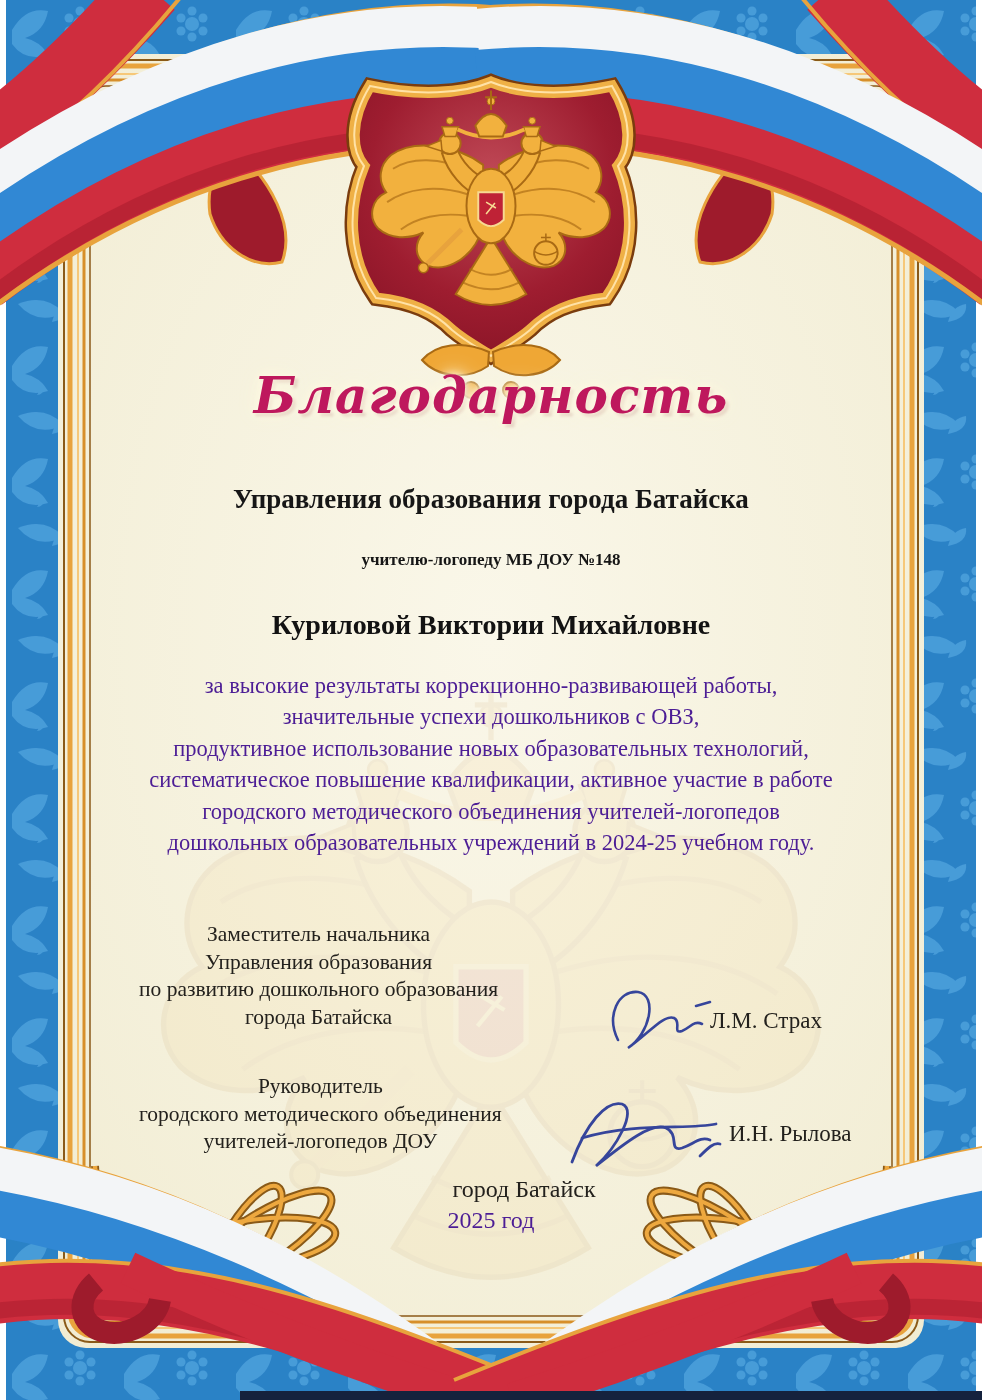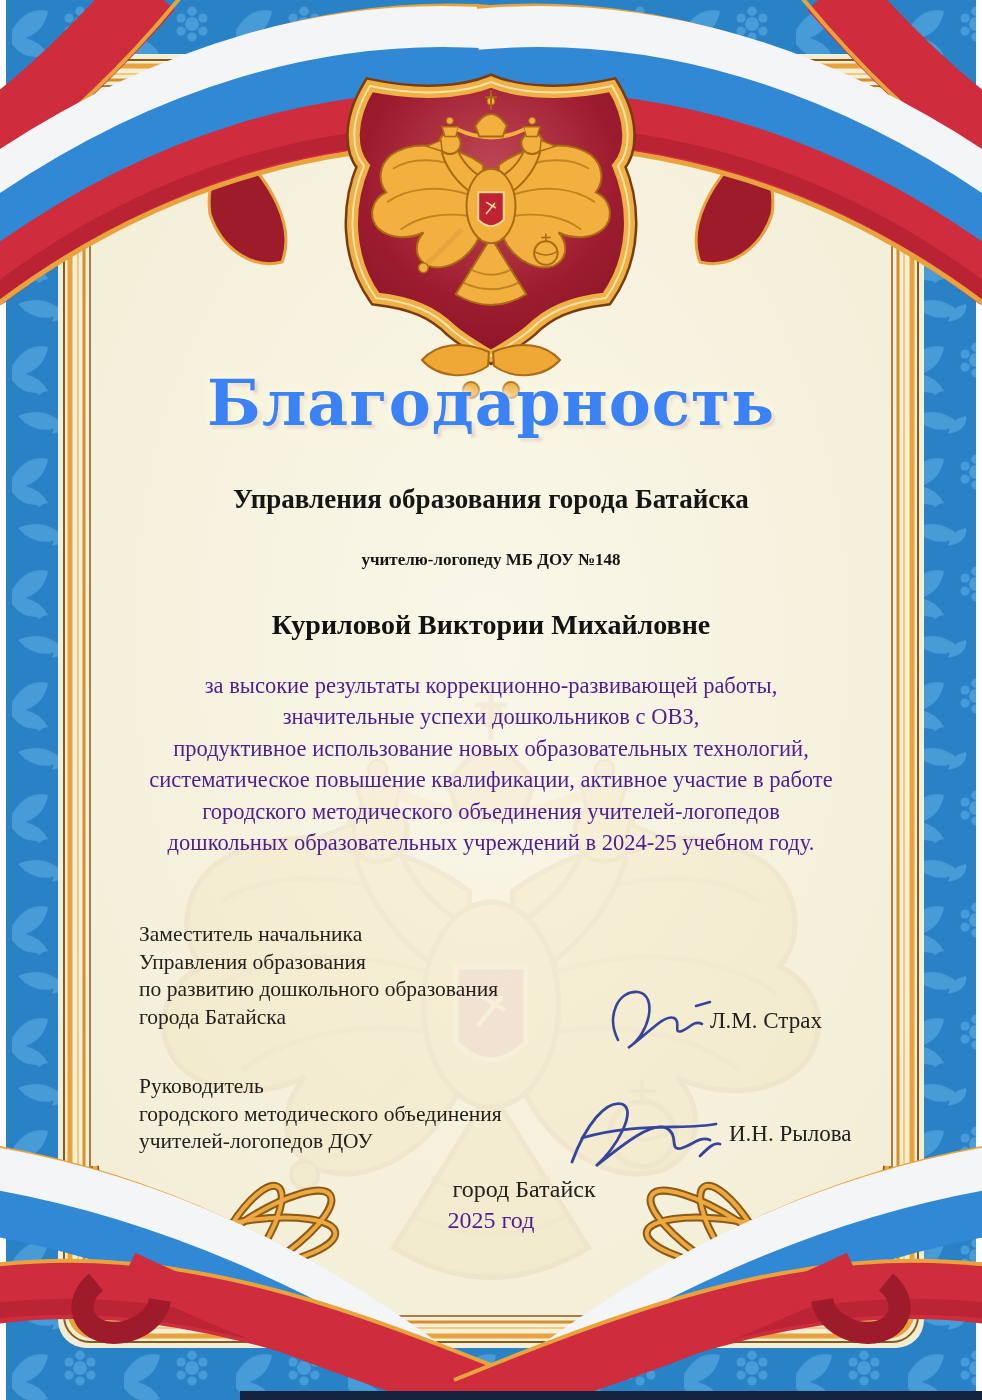--- a/index.html
+++ b/index.html
@@ -3,29 +3,29 @@
 <meta charset="utf-8">
 <style>
   html,body{margin:0;padding:0;background:#ffffff;}
   .certificate{
     position:relative;width:982px;height:1400px;overflow:hidden;
     background:#ffffff;font-family:"Liberation Serif", serif;
   }
   .deco{position:absolute;left:0;top:0;width:982px;height:1400px;display:block;}
   .txt{position:absolute;left:0;width:100%;text-align:center;color:#26241f;z-index:2;}
   .title{
-    top:366px;font-family:"DejaVu Serif", serif;font-weight:bold;
-    font-size:63px;color:#3b82f6;letter-spacing:1px;
+    top:366px;font-family:"DejaVu Serif", serif;font-style:italic;font-weight:bold;
+    font-size:50px;color:#be185d;letter-spacing:1px;
     text-shadow:0 0 7px #fdf9e2, 0 0 14px #fdf9e2, 0 0 22px #fbf5da, 3px 3px 3px rgba(125,30,42,.28);
   }
   .org{top:484px;font-size:27px;font-weight:bold;color:#161616;}
   .pos{top:550px;font-size:17px;font-weight:bold;color:#161616;}
   .name{top:609px;font-size:28px;font-weight:bold;color:#121212;}
   .body-lines{top:670px;font-size:22.5px;line-height:31.4px;color:#4c1d95;}
-  .sig-role{position:absolute;left:139px;text-align:left;font-size:21.5px;line-height:27.6px;color:#23211d;z-index:2;}
+  .sig-role{position:absolute;left:139px;text-align:center;font-size:21.5px;line-height:27.6px;color:#23211d;z-index:2;}
   .sig-role.first{top:921px;}
   .sig-role.second{top:1061px;margin-top:12px;}
   .sig-name{position:absolute;font-size:23px;color:#23211d;z-index:2;white-space:nowrap;}
   .sig-name.first{left:710px;top:1008px;}
   .sig-name.second{left:729px;top:1121px;}
   .footer-city{top:1176px;font-size:24px;color:#23211d;padding-left:33px;}
   .footer-year{top:1207px;font-size:24px;color:#4c1d95;}
 </style>
 </head>
 <body>

